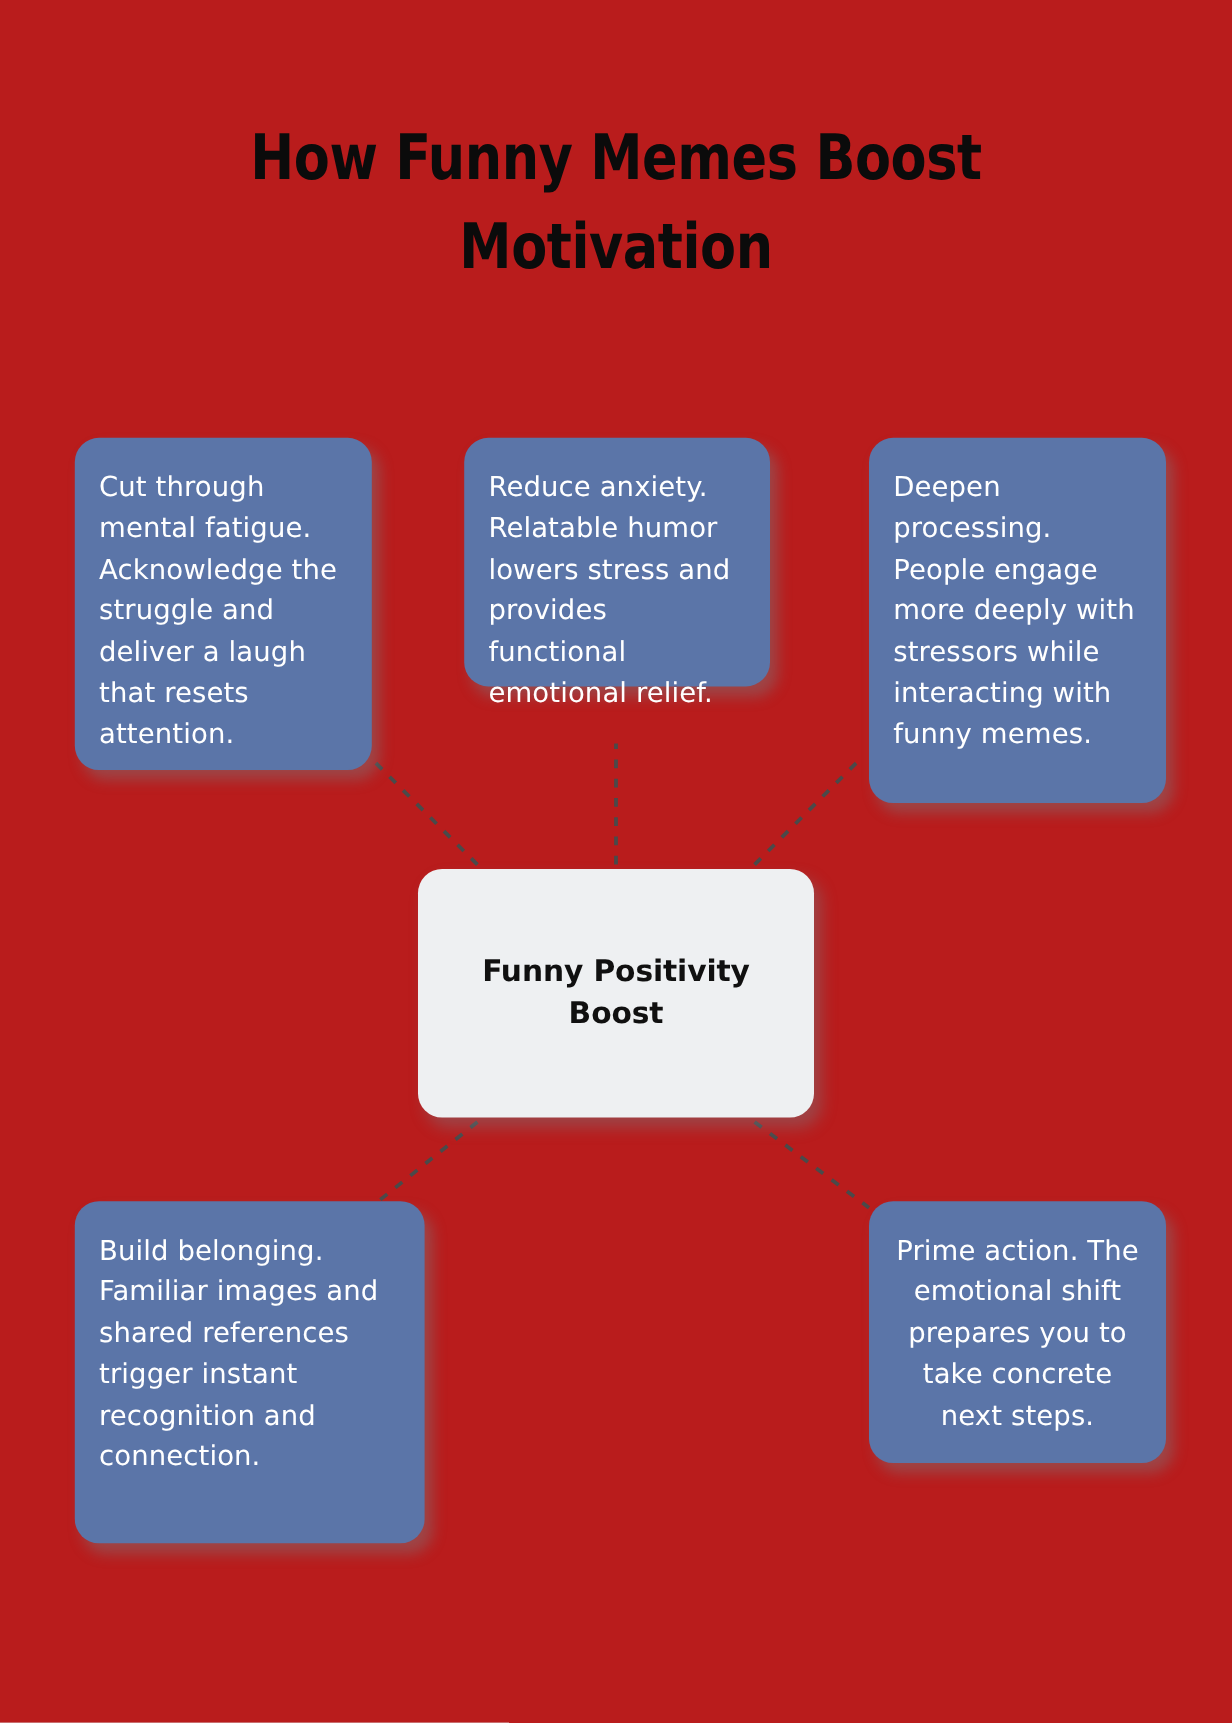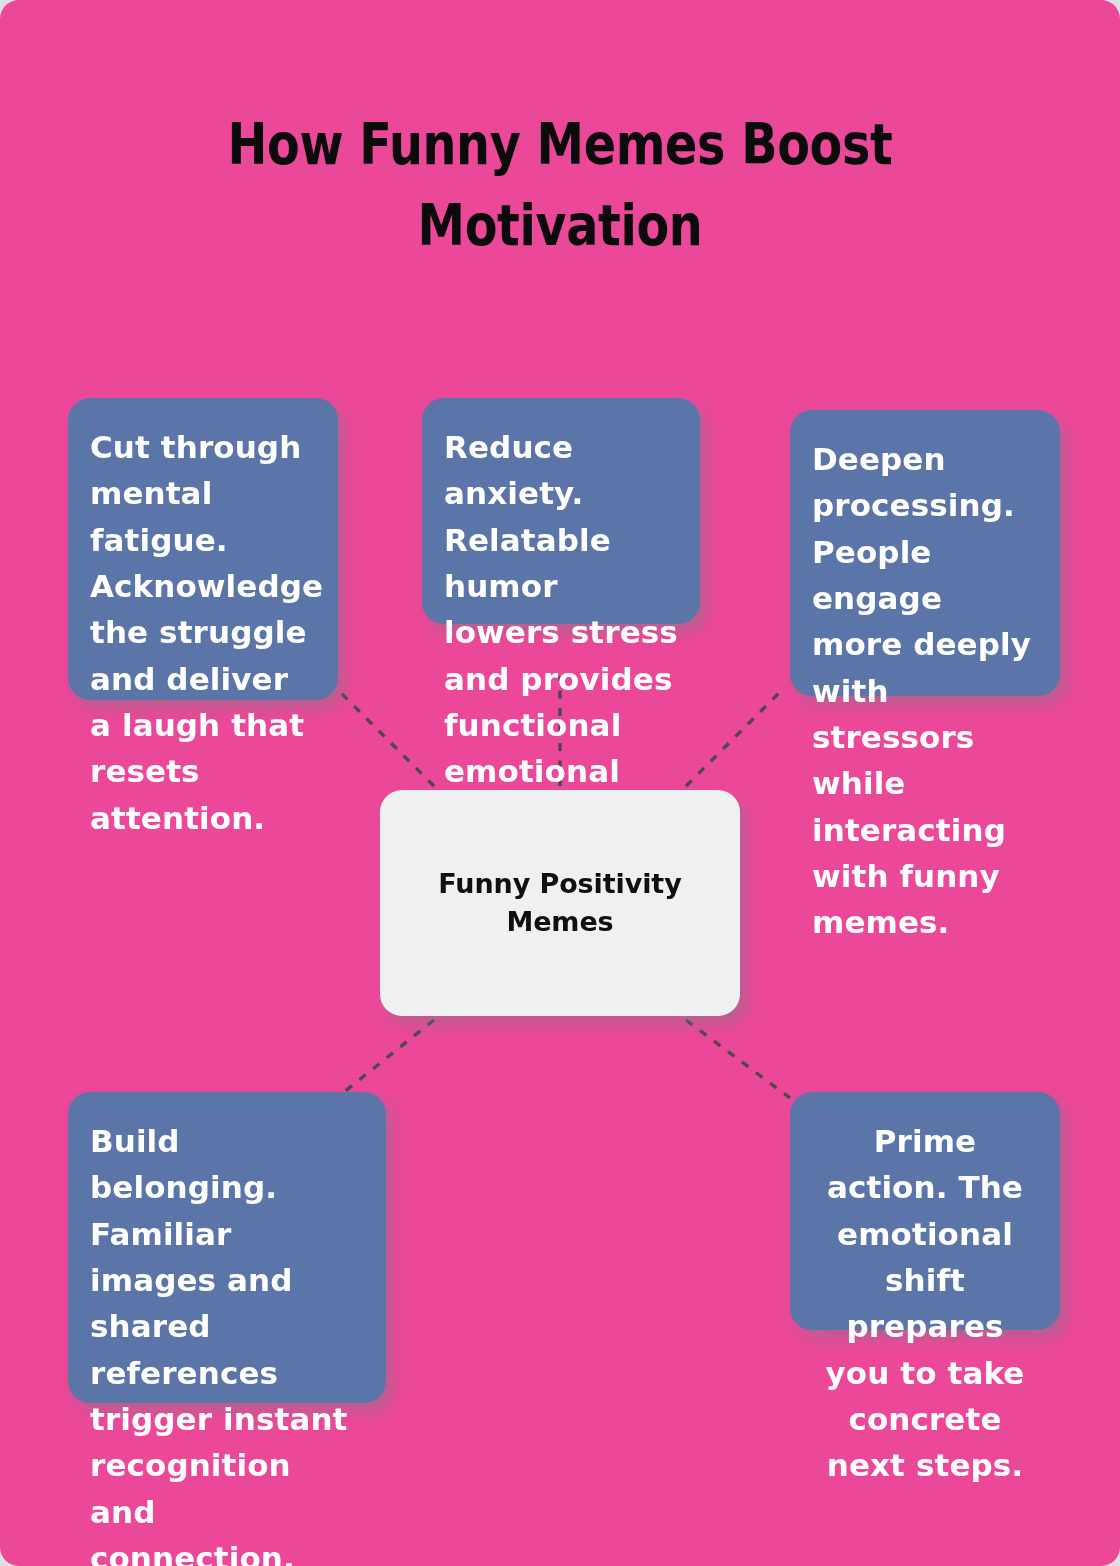--- a/index.html
+++ b/index.html
@@ -51,23 +51,23 @@
   
   .node {
     position: absolute;
     box-sizing: border-box;
     border-radius: 22px;
     background: #5b75a8;
     box-shadow: 7px 9px 13px rgba(120,126,132,0.42);
   }
   .node .txt {
     color: #ffffff;
-    font-size: 31px;
+    font-size: 25px;
     line-height: 1.495;
-    font-weight: 700;
+    font-weight: 400;
     letter-spacing: 0.1px;
   }
   .node.leaf {
     padding: 26px 22px 20px 22px;
   }
 
   #node-center {
     background: #eef0f2;
     box-shadow: 7px 9px 14px rgba(120,126,132,0.40);
     display: flex;
@@ -80,49 +80,49 @@
     line-height: 1.42;
     font-weight: 700;
     text-align: center;
     letter-spacing: -0.1px;
     padding: 0 22px;
   }
 </style>
 </head>
 <body style="background: rgb(223, 224, 224);">
 
-<div id="stage" style="background: #ec4899; border-radius: 19px;">
+<div id="stage" style="background: #b91c1c;">
 
   <div id="title" style="color: rgb(11, 11, 11);"><span>How Funny Memes Boost</span><br><span>Motivation</span></div>
 
   <svg id="connectors" viewBox="0 0 1120 1566" xmlns="http://www.w3.org/2000/svg">
       <line x1="434" y1="786" x2="340" y2="692" stroke="#4a4a4a" stroke-width="3.4" stroke-dasharray="8 9.5" stroke-linecap="butt"></line>
       <line x1="560" y1="786" x2="560" y2="676" stroke="#4a4a4a" stroke-width="3.4" stroke-dasharray="8 9.5" stroke-linecap="butt"></line>
       <line x1="686" y1="786" x2="782" y2="690" stroke="#4a4a4a" stroke-width="3.4" stroke-dasharray="8 9.5" stroke-linecap="butt"></line>
       <line x1="434" y1="1020" x2="334" y2="1100" stroke="#4a4a4a" stroke-width="3.4" stroke-dasharray="8 9.5" stroke-linecap="butt"></line>
       <line x1="686" y1="1020" x2="790" y2="1098" stroke="#4a4a4a" stroke-width="3.4" stroke-dasharray="8 9.5" stroke-linecap="butt"></line>
     </svg>
 
   <div class="node leaf" id="node-0" style="left: 68px; top: 398px; width: 270px; height: 302px; background: rgb(91, 117, 168);">
     <div class="txt">Cut through mental fatigue. Acknowledge the struggle and deliver a laugh that resets attention.</div>
   </div>
 
   <div class="node leaf" id="node-1" style="left: 422px; top: 398px; width: 278px; height: 226px; background: rgb(91, 117, 168);">
     <div class="txt">Reduce anxiety. Relatable humor lowers stress and provides functional emotional relief.</div>
   </div>
 
-  <div class="node leaf" id="node-2" style="left: 790px; top: 410px; width: 270px; height: 286px; background: rgb(91, 117, 168);">
+  <div class="node leaf" id="node-2" style="left: 790px; top: 398px; width: 270px; height: 332px; background: rgb(91, 117, 168);">
     <div class="txt">Deepen processing. People engage more deeply with stressors while interacting with funny memes.</div>
   </div>
 
   <div class="node leaf" id="node-3" style="left: 68px; top: 1092px; width: 318px; height: 311px; background: rgb(91, 117, 168);">
     <div class="txt">Build belonging. Familiar images and shared references trigger instant recognition and connection.</div>
   </div>
 
   <div class="node leaf" id="node-4" style="left: 790px; top: 1092px; width: 270px; height: 238px; background: rgb(91, 117, 168); text-align: center;">
     <div class="txt">Prime action. The emotional shift prepares you to take concrete next steps.</div>
   </div>
 
   <div class="node" id="node-center" style="left: 380px; top: 790px; width: 360px; height: 226px; background: rgb(238, 240, 242);">
-    <div class="txt">Funny Positivity Memes</div>
+    <div class="txt">Funny Positivity Boost</div>
   </div>
 
 </div>
 
 </body></html>

